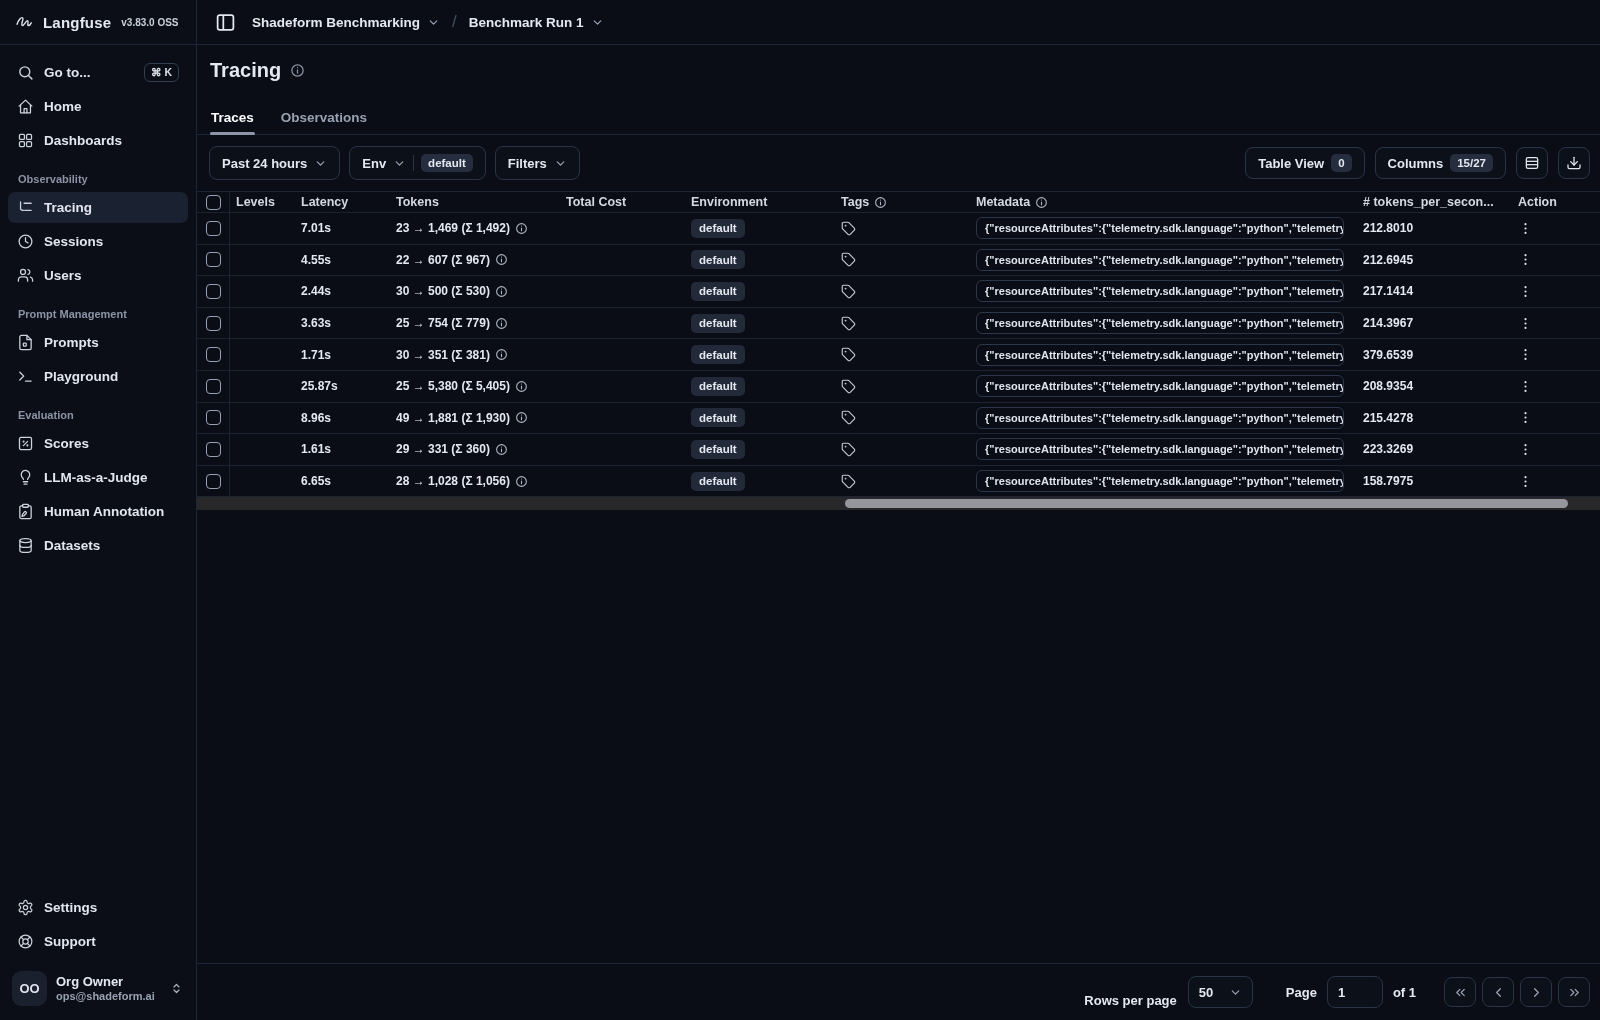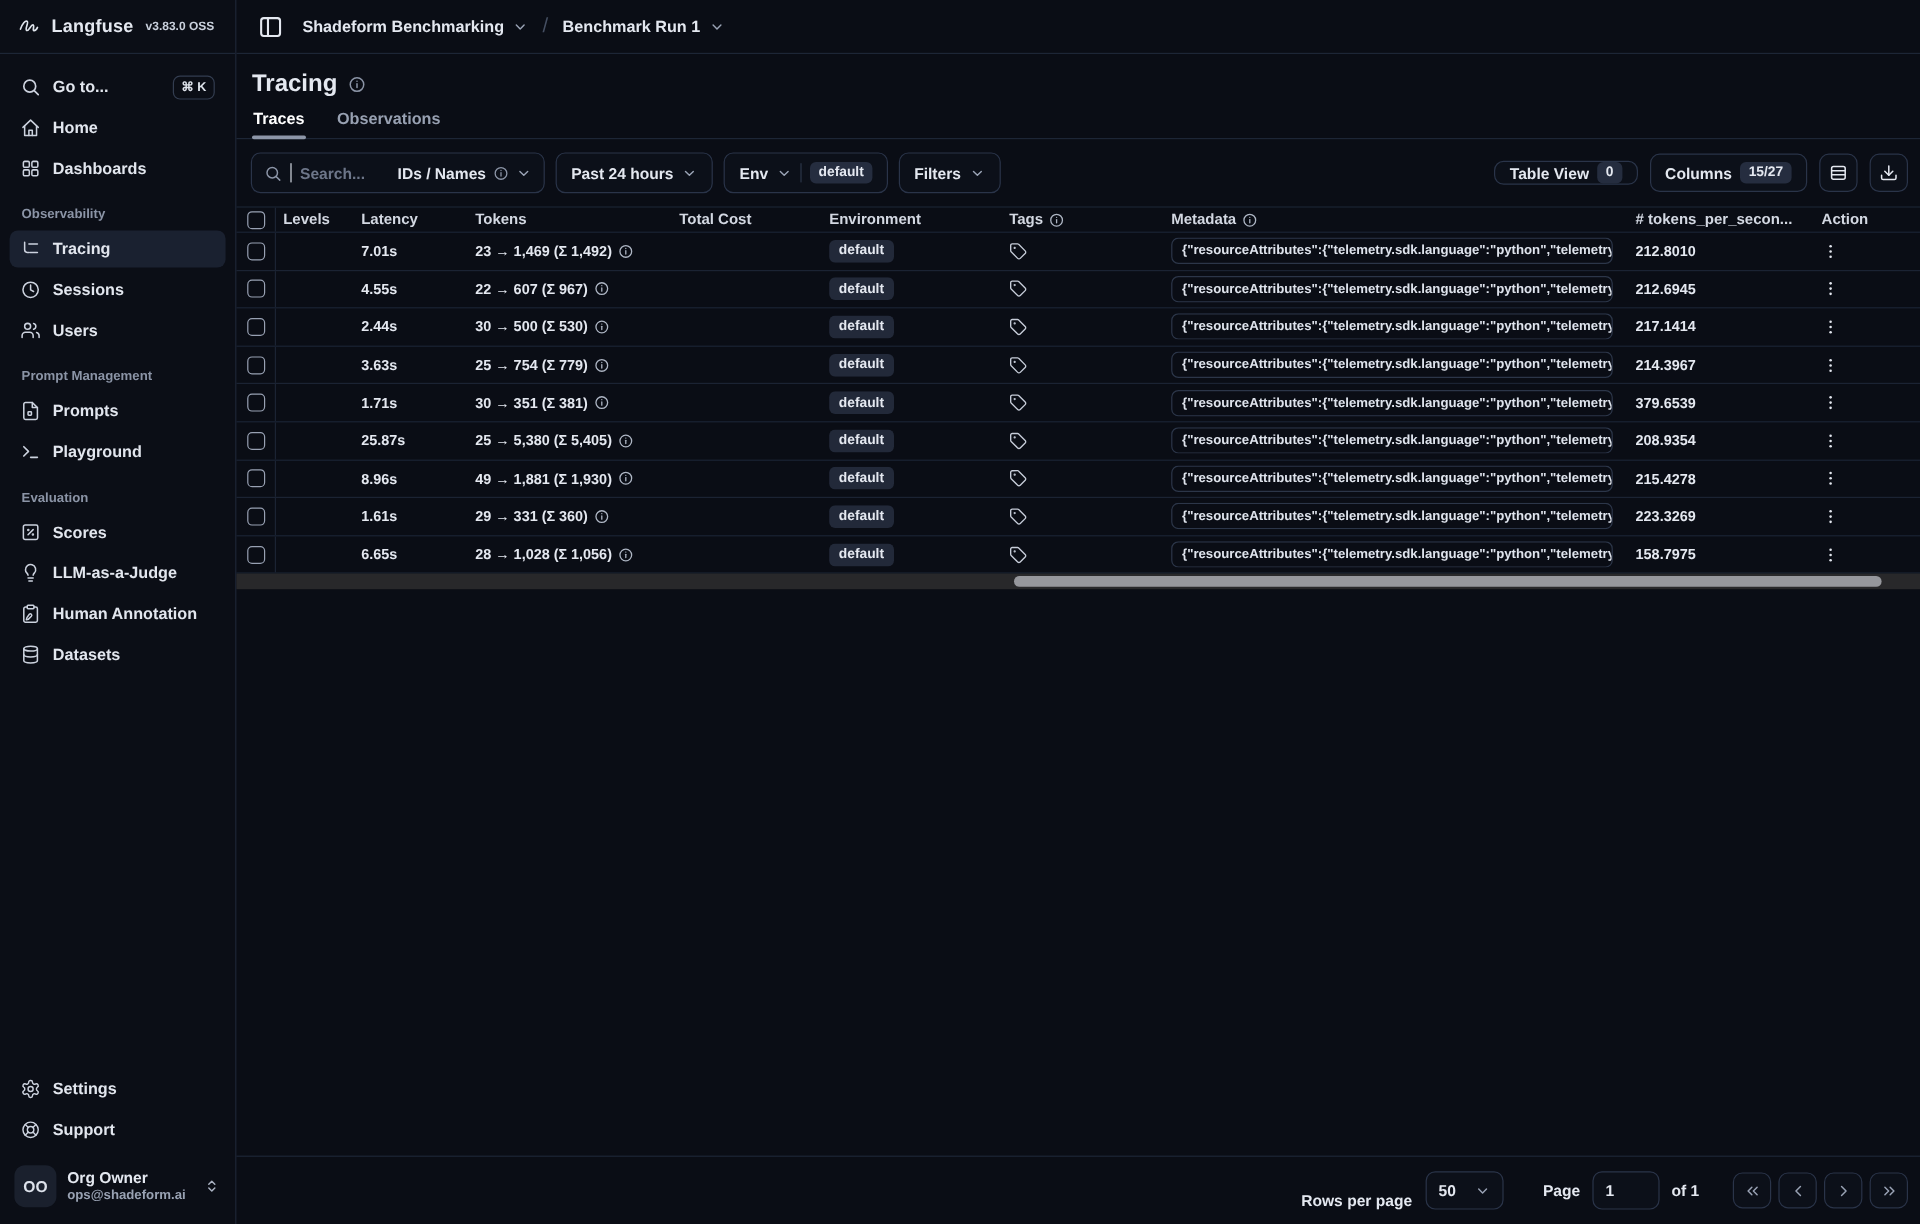--- a/index.html
+++ b/index.html
@@ -36,21 +36,21 @@
   .topbar { height:45px; min-height:45px; border-bottom:1px solid #1d2636; display:flex; align-items:center; gap:12px; padding:0 13px; }
   .panel-toggle { width:30px; height:30px; display:flex; align-items:center; justify-content:center; color:#e4e8f0; cursor:pointer; border-radius:6px; }
   .crumb { display:flex; align-items:center; gap:7px; font-size:13.5px; font-weight:600; cursor:pointer;text-align:right; }
   .crumb .chev { color:#9aa3b5; display:flex; }
   .crumb-slash { color:#454f62; font-size:17px; font-weight:400; }
 
   .page-head { padding:14px 0 0; }
   .page-title-row { display:flex; align-items:center; gap:9px; padding:0 13px; }
   .page-title { font-size:20px; font-weight:700; }
   .title-info { color:#8b94a6; display:flex; cursor:pointer; }
-  .tabs-wrap { display:flex; gap:25px; margin-top:5px; padding:0 13px; border-bottom:1px solid #1d2636; }
+  .tabs-wrap { display:flex; gap:25px; margin-top:24px; padding:0 13px; border-bottom:1px solid #1d2636; }
   .tab { padding:4px 1px 9px; font-size:13.5px; font-weight:600; color:#98a1b2; position:relative; cursor:pointer; }
   .tab.active { color:#ffffff; }
   .tab.active::after { content:""; position:absolute; left:0; right:0; bottom:-1px; height:3px; background:#8d96a8; border-radius:2px; }
 
   
   .toolbar { display:flex; align-items:center; gap:9px; padding:11px 10px 11px 12px; }
   .control { height:34px; border:1px solid #2a3449; border-radius:8px; background:#0c1019; display:flex; align-items:center; gap:7px; padding:0 12px; font-size:13px; font-weight:700; color:#e4e8f0; cursor:pointer; white-space:nowrap; }
   .search-control { width:245px; padding:0 10px; cursor:text; }
   .caret-bar { width:1px; height:16px; background:#d2d8e2; }
   .search-input { background:transparent; border:none; outline:none; color:#e4e8f0; font-family:inherit; font-size:13px; font-weight:600; width:68px; padding:0; }
@@ -319,45 +319,20 @@
             </svg>
           </span>
       </div>
       <div class="tabs-wrap">
         <span class="tab active">Traces</span>
         <span class="tab">Observations</span>
       </div>
     </div>
 
     <div class="toolbar">
-      <div class="control search-control">
-        <span class="muted-ic">
-            <svg width="15" height="15" viewBox="0 0 24 24" fill="none" stroke="currentColor" stroke-width="2" stroke-linecap="round">
-              <circle cx="11" cy="11" r="7"></circle>
-              <line x1="16.5" y1="16.5" x2="21" y2="21"></line>
-            </svg>
-          </span>
-        <span class="caret-bar"></span>
-        <input class="search-input" type="text" placeholder="Search..." style="">
-        <div class="search-mode">
-          <span>IDs / Names</span>
-          <span class="muted-ic">
-              <svg width="13" height="13" viewBox="0 0 24 24" fill="none" stroke="currentColor" stroke-width="2" stroke-linecap="round">
-                <circle cx="12" cy="12" r="9"></circle>
-                <line x1="12" y1="11" x2="12" y2="16"></line>
-                <line x1="12" y1="7.5" x2="12.01" y2="7.5"></line>
-              </svg>
-            </span>
-          <span class="chev-sm">
-              <svg width="13" height="13" viewBox="0 0 24 24" fill="none" stroke="currentColor" stroke-width="2.2" stroke-linecap="round" stroke-linejoin="round">
-                <polyline points="6 9 12 15 18 9"></polyline>
-              </svg>
-            </span>
-        </div>
-      </div>
 
       <div class="control">
         <span>Past 24 hours</span>
         <span class="chev-sm">
             <svg width="13" height="13" viewBox="0 0 24 24" fill="none" stroke="currentColor" stroke-width="2.2" stroke-linecap="round" stroke-linejoin="round">
               <polyline points="6 9 12 15 18 9"></polyline>
             </svg>
           </span>
       </div>
 
@@ -375,21 +350,21 @@
       <div class="control">
         <span>Filters</span>
         <span class="chev-sm">
             <svg width="13" height="13" viewBox="0 0 24 24" fill="none" stroke="currentColor" stroke-width="2.2" stroke-linecap="round" stroke-linejoin="round">
               <polyline points="6 9 12 15 18 9"></polyline>
             </svg>
           </span>
       </div>
 
       <div class="toolbar-right">
-        <div class="control" style="height:20px">
+        <div class="control" style="height:32px">
           <span>Table View</span>
           <span class="badge">0</span>
         </div>
         <div class="control" style="height:32px">
           <span>Columns</span>
           <span class="badge">15/27</span>
         </div>
         <div class="icon-btn">
           <span style="display:flex">
               <svg width="16" height="16" viewBox="0 0 24 24" fill="none" stroke="currentColor" stroke-width="1.9">

